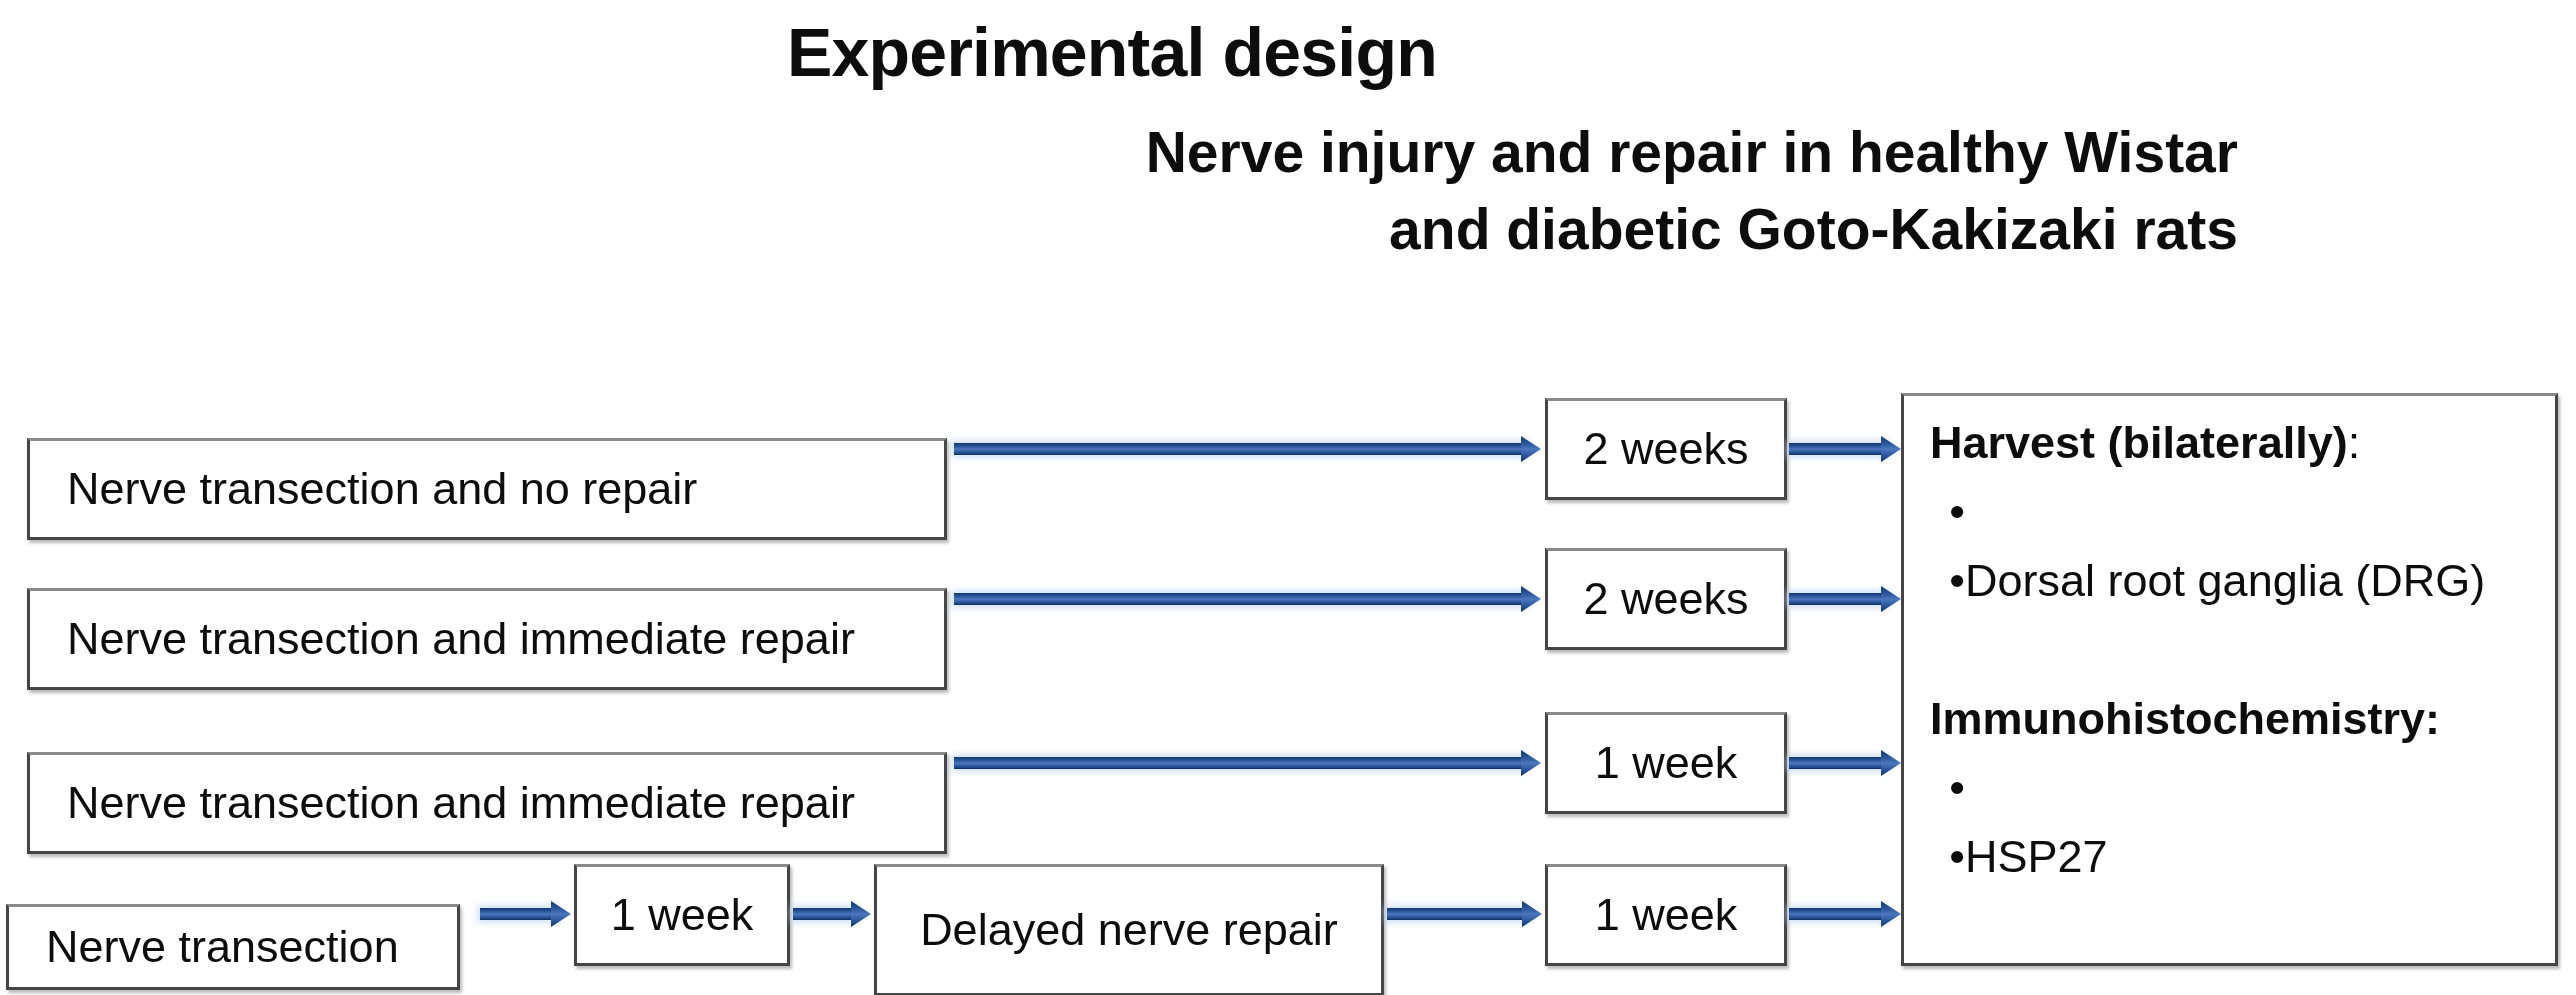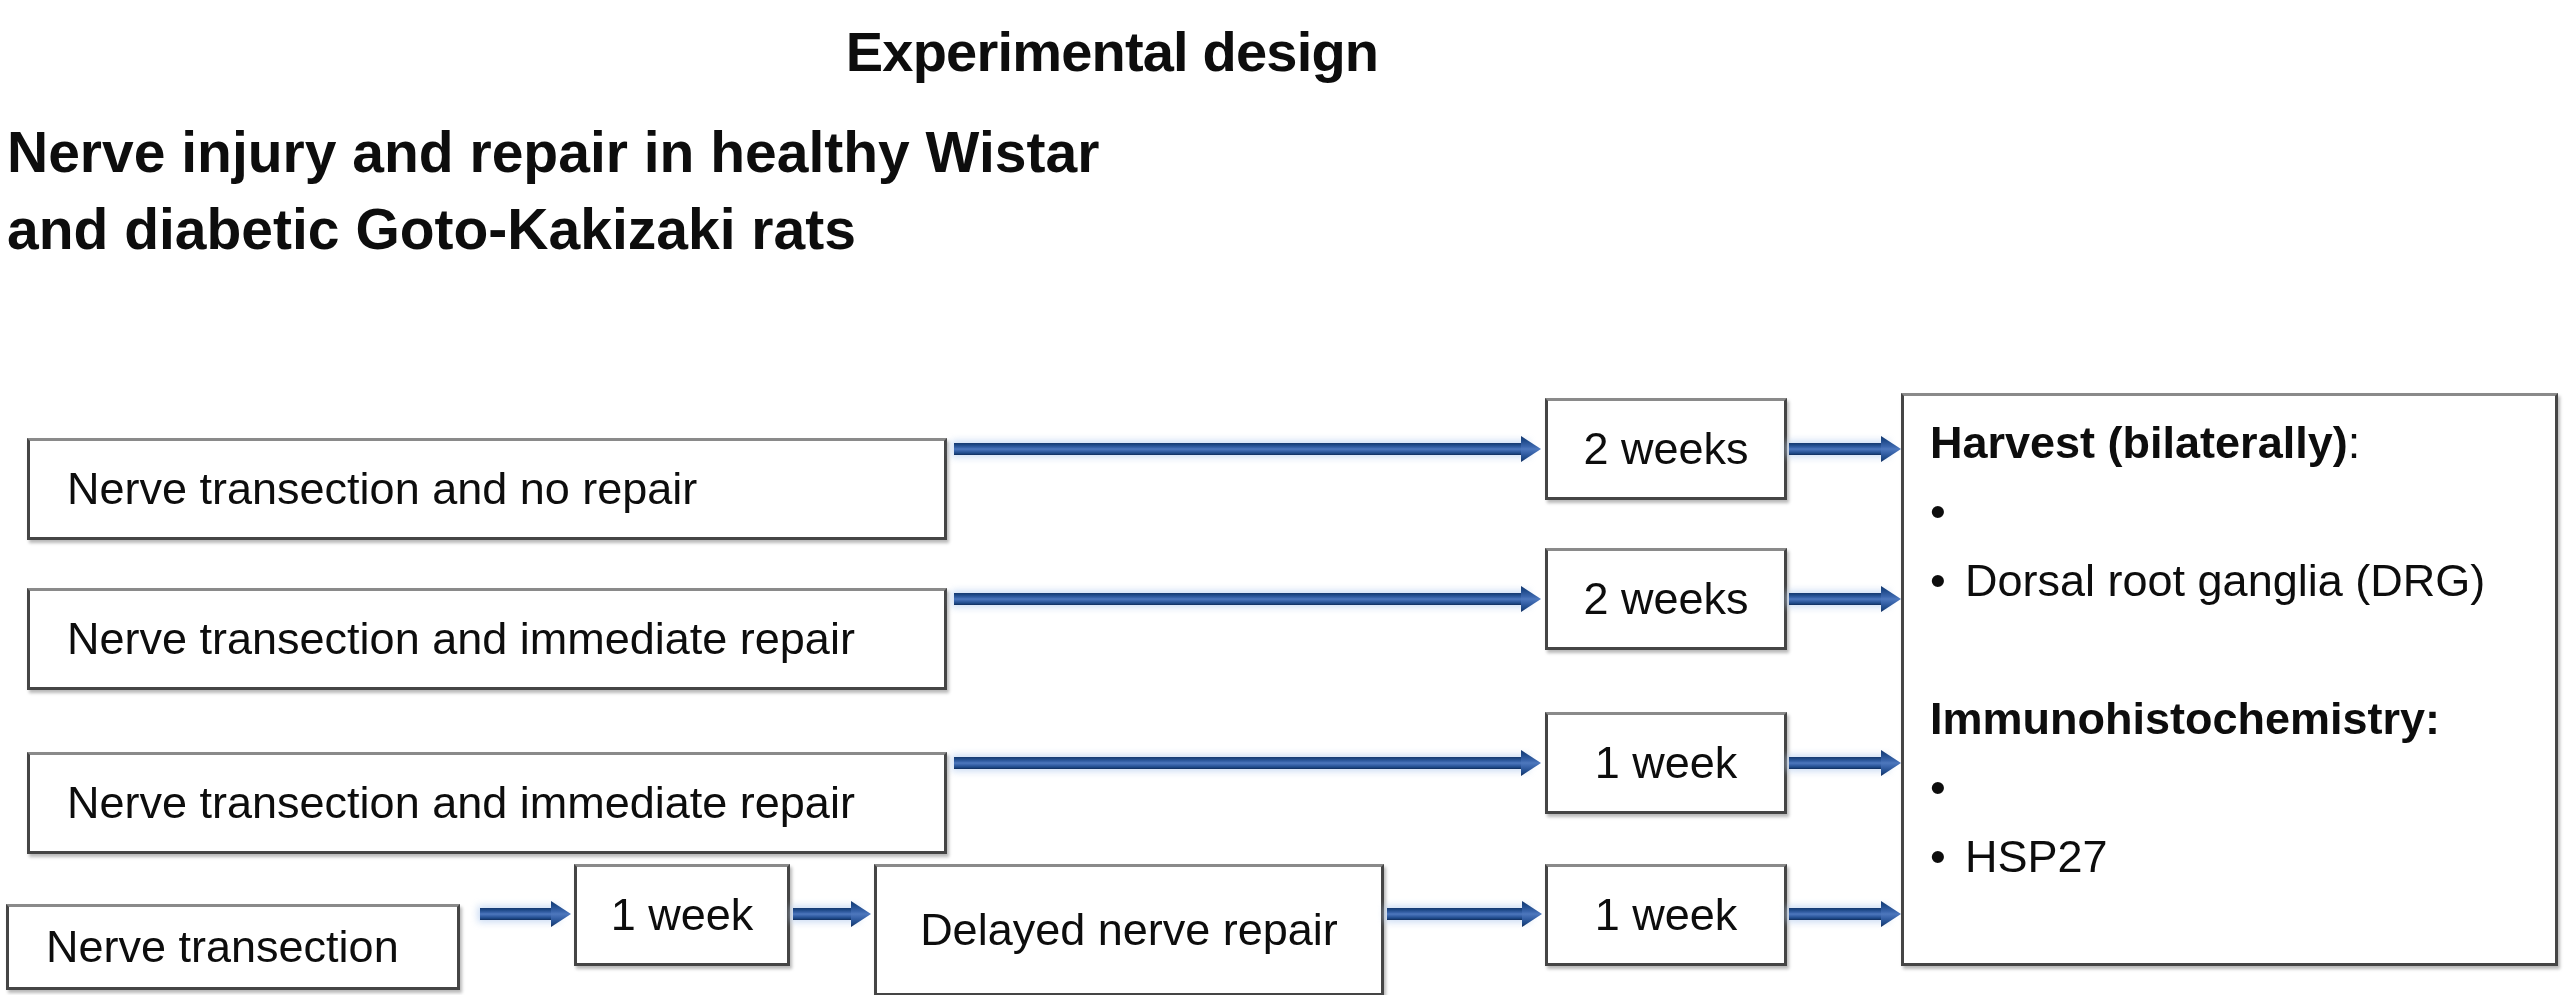--- a/index.html
+++ b/index.html
@@ -9,29 +9,29 @@
     height: 995px;
     background: #ffffff;
     font-family: "Liberation Sans", sans-serif;
     color: #0d0d0d;
     overflow: hidden;
   }
   .title {
     position: absolute;
     left: 0; top: 6.2px; width: 2224px;
     text-align: center;
-    font-size: 56px;
+    font-size: 68px;
     font-weight: 700;
     letter-spacing: -0.8px;
     line-height: 92px;
   }
   .subtitle {
     position: absolute;
-    left: 7px; top: 114px; width: 2224px;
-    text-align: left;
+    left: 14px; top: 114px; width: 2224px;
+    text-align: right;
     font-size: 57px;
     font-weight: 700;
     line-height: 77px;
   }
   .box {
     position: absolute;
     box-sizing: border-box;
     background: #ffffff;
     border: 3.1px solid #454545;
     border-top-color: #8a8a8a;
@@ -41,21 +41,21 @@
     font-size: 45px;
   }
   .label-box { padding-left: 37px; justify-content: flex-start; margin-top: 40px; }
   .week-box  { justify-content: center; }
   .harvest-box {
     display: block;
     padding: 12.3px 26px;
     font-size: 45px;
     line-height: 69px;
   }
-  .h-line { height: 69px; display: flex; align-items: center; white-space: nowrap; }
+  .h-line { height: 69px; display: flex; align-items: center; white-space: nowrap; text-align: right; }
   .h-spacer { height: 69px; }
   .bold { font-weight: 700; }
   .bullet { display: inline-block; width: 35px; }
   .arrow { position: absolute; height: 26px; }
   .arrow .shaft {
     position: absolute;
     left: 0; right: 14px; top: 7px; height: 12.3px;
     background: linear-gradient(180deg,
       #16396f 0%, #1d4887 16%, #3a65ac 40%, #4e78bd 50%,
       #3a65ac 64%, #1d4887 86%, #102c5a 100%);

